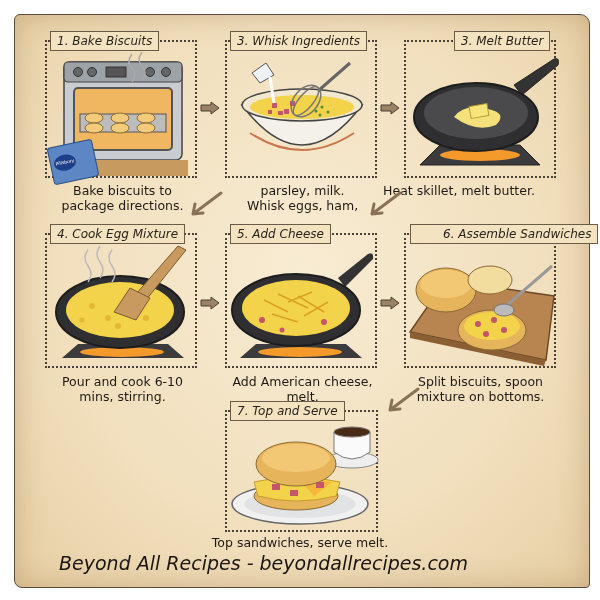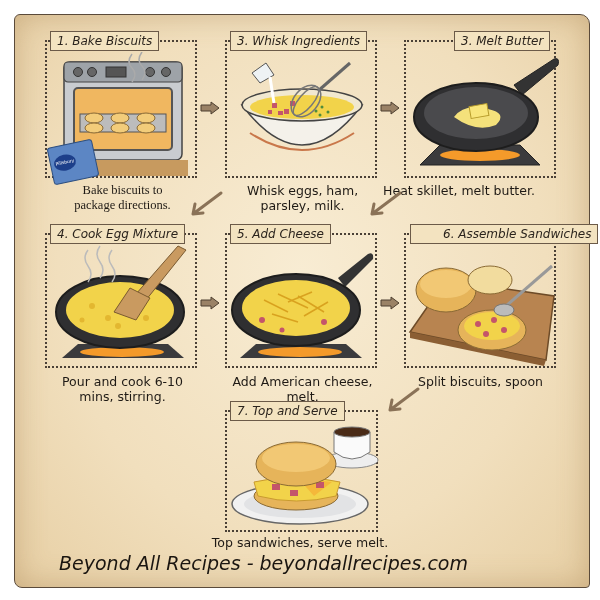--- a/index.html
+++ b/index.html
@@ -65,21 +65,21 @@
         <ellipse cx="88" cy="76" rx="9" ry="5"></ellipse>
     </g>
     <path d="M74 2 q-6 8 0 14 q6 6 0 14" stroke="#aaa" fill="none" stroke-width="1.5"></path>
     <path d="M84 0 q-6 8 0 14 q6 6 0 14" stroke="#aaa" fill="none" stroke-width="1.5"></path>
     <rect x="0" y="108" width="130" height="16" fill="#c79a5f"></rect>
   </svg>
 </div>
 <div style="position:absolute;left:50px;top:143px;width:44px;height:36px;background:#5c86c4;border:1px solid #2d4f80;transform:rotate(-12deg);border-radius:3px;">
   <div style="position:absolute;left:3px;top:9px;width:22px;height:16px;border-radius:50%;background:#1d3f8a;color:#fff;font-size:4.5px;line-height:16px;text-align:center;overflow:hidden;">Pillsbury</div>
 </div>
-<div class="caption" style="left:40px;top:183px;width:165px;font-family:Liberation Serif, serif;">
+<div class="caption" style="left:40px;top:183px;width:165px;">
   <div>Bake biscuits to</div>
   <div>package directions.</div>
 </div>
 
 <div class="arrow-r" style="left:200px;top:101px;">
   <svg width="20" height="14" viewBox="0 0 20 14">
       <path d="M1 4 h10 v-3 l8 6 l-8 6 v-3 h-10 z" fill="#9a8266" stroke="#4d3f30" stroke-width="1"></path>
     </svg>
 </div>
 
@@ -105,22 +105,22 @@
         <circle cx="88" cy="60" r="1.5"></circle>
       </g>
     <path d="M20 18 l14 -10 l8 12 l-14 8 z" fill="#eef2f4" stroke="#555"></path>
     <path d="M38 22 q2 14 4 26" stroke="#fff" stroke-width="3" fill="none"></path>
     <line x1="118" y1="8" x2="86" y2="36" stroke="#666" stroke-width="3"></line>
     <ellipse cx="74" cy="46" rx="12" ry="18" transform="rotate(40 74 46)" fill="none" stroke="#777" stroke-width="1.5"></ellipse>
     <ellipse cx="74" cy="46" rx="7" ry="18" transform="rotate(40 74 46)" fill="none" stroke="#777" stroke-width="1.5"></ellipse>
   </svg>
 </div>
 <div class="caption" style="left:220px;top:183px;width:165px;">
+  <div>parsley, milk.</div>
   <div>Whisk eggs, ham,</div>
-  <div>parsley, milk.</div>
 </div>
 
 <div class="arrow-r" style="left:380px;top:101px;">
   <svg width="20" height="14" viewBox="0 0 20 14">
       <path d="M1 4 h10 v-3 l8 6 l-8 6 v-3 h-10 z" fill="#9a8266" stroke="#4d3f30" stroke-width="1"></path>
     </svg>
 </div>
 
 <div class="frame" style="left:404px;top:40px;width:152px;height:138px;"></div>
 <div class="label" style="left:410px;top:31px;margin-left:44px;">3. Melt Butter</div>
@@ -234,20 +234,21 @@
         <circle cx="88" cy="70" r="3"></circle>
         <circle cx="98" cy="80" r="3"></circle>
         <circle cx="80" cy="84" r="3"></circle>
       </g>
     <path d="M146 16 L100 56" stroke="#999" stroke-width="3"></path>
     <ellipse cx="98" cy="60" rx="10" ry="6" fill="#bbb" stroke="#777"></ellipse>
   </svg>
 </div>
 <div class="caption" style="left:398px;top:374px;width:165px;">
   <div>Split biscuits, spoon</div>
+  <div>mixture on bottoms.</div>
 </div>
 
 <div class="arrow-d" style="left:382px;top:386px;">
   <svg width="40" height="30" viewBox="0 0 40 30">
       <path d="M36 3 L8 24 M8 24 l2 -10 M8 24 l10 -1" stroke="#8a7257" stroke-width="3" fill="none" stroke-linecap="round"></path>
     </svg>
 </div>
 
 <div class="frame" style="left:225px;top:410px;width:153px;height:122px;"></div>
 <div class="label" style="left:230px;top:401px;">7. Top and Serve</div>

